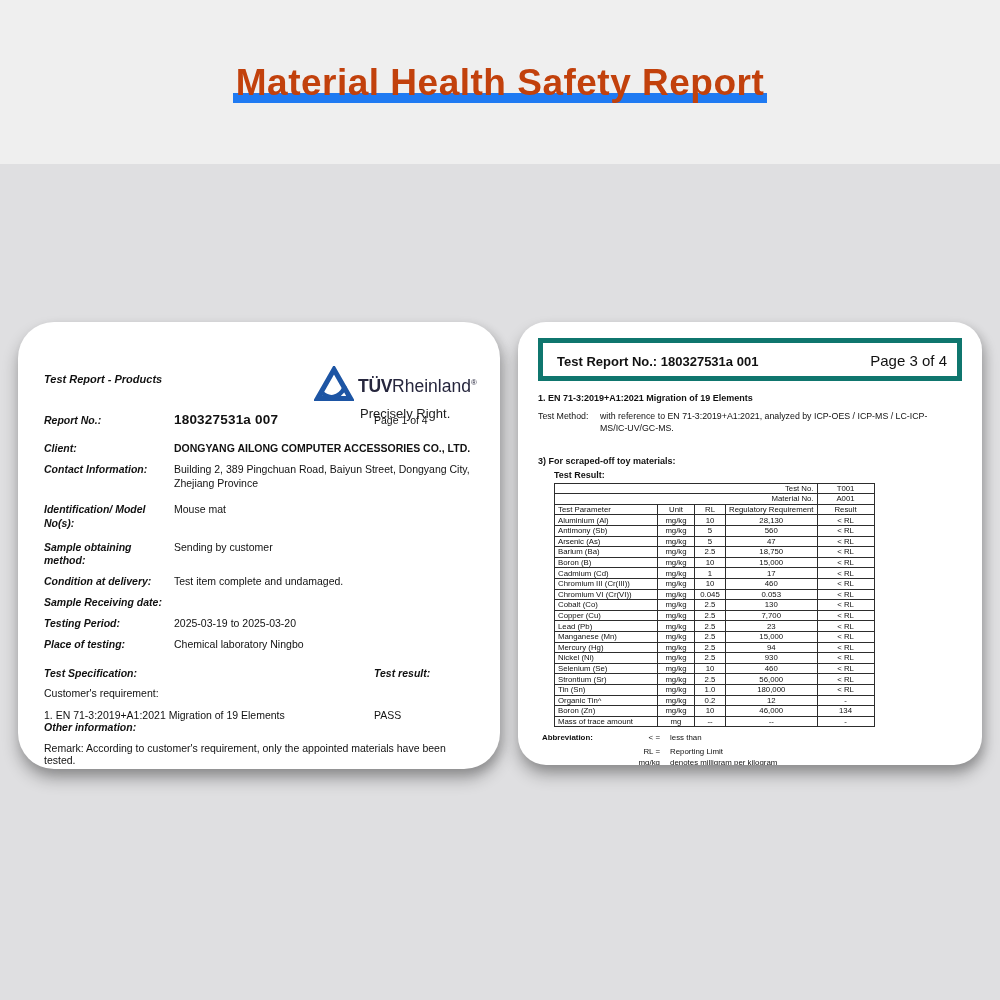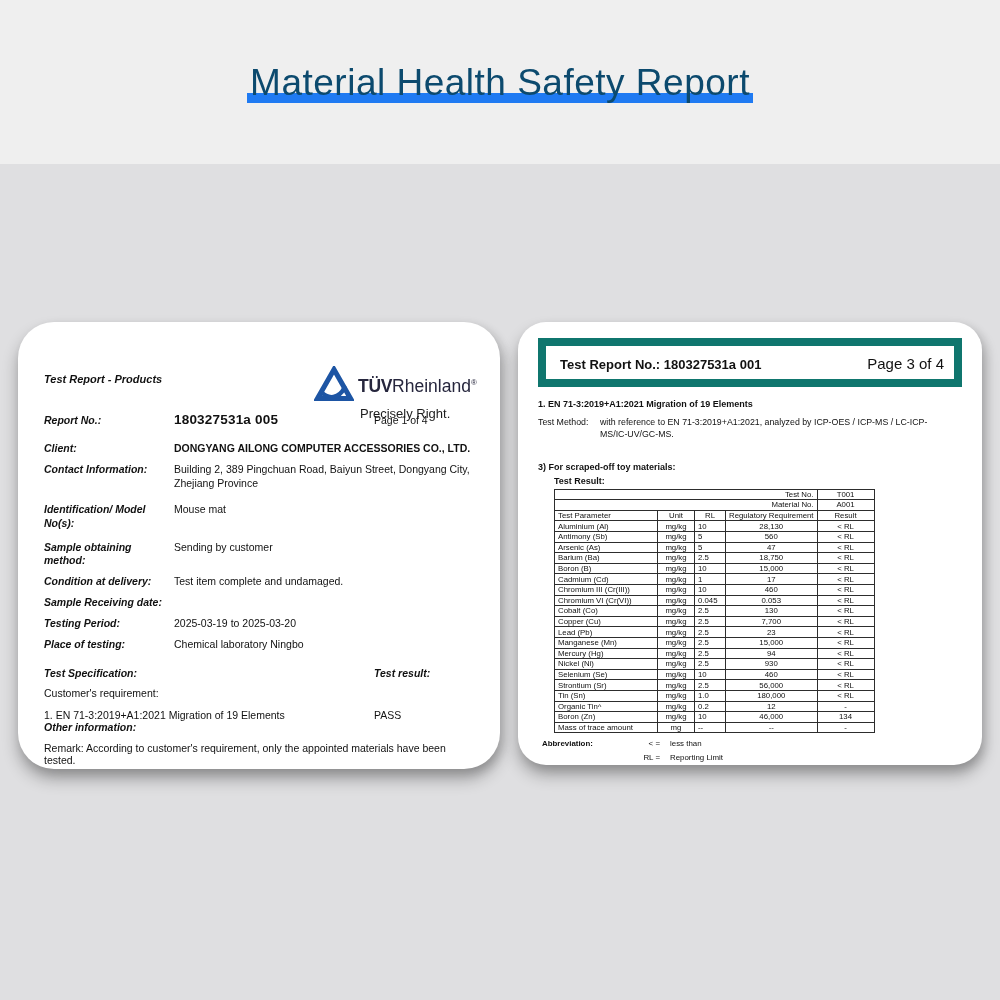--- a/index.html
+++ b/index.html
@@ -5,21 +5,21 @@
   html,body{margin:0;padding:0;}
   body{
     width:1000px;height:1000px;position:relative;overflow:hidden;
     background:#dfdfe1;
     font-family:"Liberation Sans", sans-serif;
     color:#111;
   }
   
   .top-band{position:absolute;top:0;left:0;width:1000px;height:164px;background:#efefef;}
   .title-wrap{position:absolute;top:62px;left:0;width:1000px;text-align:center;}
-  .title{display:inline-block;position:relative;font-size:37px;font-weight:normal;color:#0c4a6e;letter-spacing:.5px;text-align:right;}
+  .title{display:inline-block;position:relative;font-size:37px;font-weight:bold;color:#c2410c;letter-spacing:.5px;text-align:right;}
   .title .txt{position:relative;z-index:1;}
   .title .bar{position:absolute;left:-3px;right:-3px;bottom:1px;height:10px;background:#1f7af2;z-index:0;}
 
   
   .page{position:absolute;background:#ffffff;box-shadow:0 10px 16px rgba(0,0,0,.30), 4px 4px 10px rgba(0,0,0,.12);box-sizing:border-box;overflow:hidden;}
   .page-left{left:18px;top:322px;width:482px;height:447px;border-radius:36px;padding:0 26px;}
   .page-right{left:518px;top:322px;width:464px;height:443px;border-radius:28px;padding:16px 20px 0 20px;}
 
   
   .doc-type{margin-top:50px;width:130px;font-size:11px;font-weight:bold;font-style:italic;line-height:1.3;}
@@ -47,35 +47,35 @@
   .spec-row{display:flex;margin-top:15px;font-size:10.5px;}
   .spec-left{flex:1;}
   .customer-line{margin-top:8px;font-size:10.5px;}
   .req-row{display:flex;margin-top:10px;font-size:10.5px;}
   .req-text{flex:1;}
   .req-result{width:100px;flex-shrink:0;}
   .other-info{font-size:10.5px;}
   .remark{margin-top:9px;font-size:10.5px;}
 
   
-  .tr-box{border:8px solid #0f766e;display:flex;align-items:baseline;padding:9px 10px 7px 14px;}
+  .tr-box{border:5px solid #0f766e;display:flex;align-items:baseline;padding:9px 10px 7px 14px;}
   .tr-box-title{flex:1;font-size:13px;font-weight:bold;}
   .tr-box-page{font-size:15px;}
   .section-title{margin-top:12px;font-size:9px;font-weight:bold;}
   .method-row{display:flex;margin-top:7px;font-size:8.8px;line-height:1.4;}
   .method-label{width:62px;flex-shrink:0;}
   .method-value{width:336px;}
   .material-line{margin-top:21px;font-size:9px;font-weight:bold;}
   .test-result-line{margin-top:4px;margin-left:16px;font-size:9px;font-weight:bold;}
 
   table.elems{border-collapse:collapse;margin-left:16px;margin-top:3px;font-size:7.8px;table-layout:fixed;}
   table.elems td,table.elems th{border:1px solid #2d2d2d;padding:0 3px;line-height:1.18;height:9.6px;overflow:hidden;white-space:nowrap;}
   .c-param{width:96px;text-align:left;}
   .c-unit{width:30px;text-align:center;}
-  .c-rl{width:24px;}
+  .c-rl{width:24px;text-align:center;}
   .c-req{width:62px;text-align:center;}
   .c-res{width:50px;text-align:center;}
   th{font-weight:normal;}
   .hdr th{white-space:normal;line-height:1.1;vertical-align:top;text-align:left;}
   .hdr .c-unit,.hdr .c-rl,.hdr .c-req,.hdr .c-res{text-align:center;}
   .idrow td:first-child{text-align:right;}
 
   .abbr-wrap{display:flex;margin-top:6px;font-size:7.9px;line-height:1.3;}
   .abbr-label{width:76px;flex-shrink:0;font-weight:bold;padding-left:4px;}
   .abbr-list{flex:1;}
@@ -108,21 +108,21 @@
           <path d="M7.5 26 C 14 33.5, 25 33, 30.5 21.5" fill="none" stroke="#1d55a4" stroke-width="4.2" stroke-linecap="round"></path>
         </svg>
       </span>
       <span class="tuv-text"><b class="tuv-bold">TÜV</b><span>Rheinland</span><sup class="tuv-reg">®</sup></span>
     </div>
     <div class="tuv-tagline">Precisely Right.</div>
   </div>
 
   <div class="report-row">
     <span class="report-label lbl">Report No.:</span>
-    <span class="report-value">180327531a 005</span>
+    <span class="report-value">180327531a 007</span>
     <span class="page-col">Page 1 of 4</span>
   </div>
 
   <div class="fields">
   <div class="field-row">
     <span class="field-label">Client:</span>
     <span class="field-value v-bold">DONGYANG AILONG COMPUTER ACCESSORIES CO., LTD.</span>
   </div>
 
   <div class="field-row">

